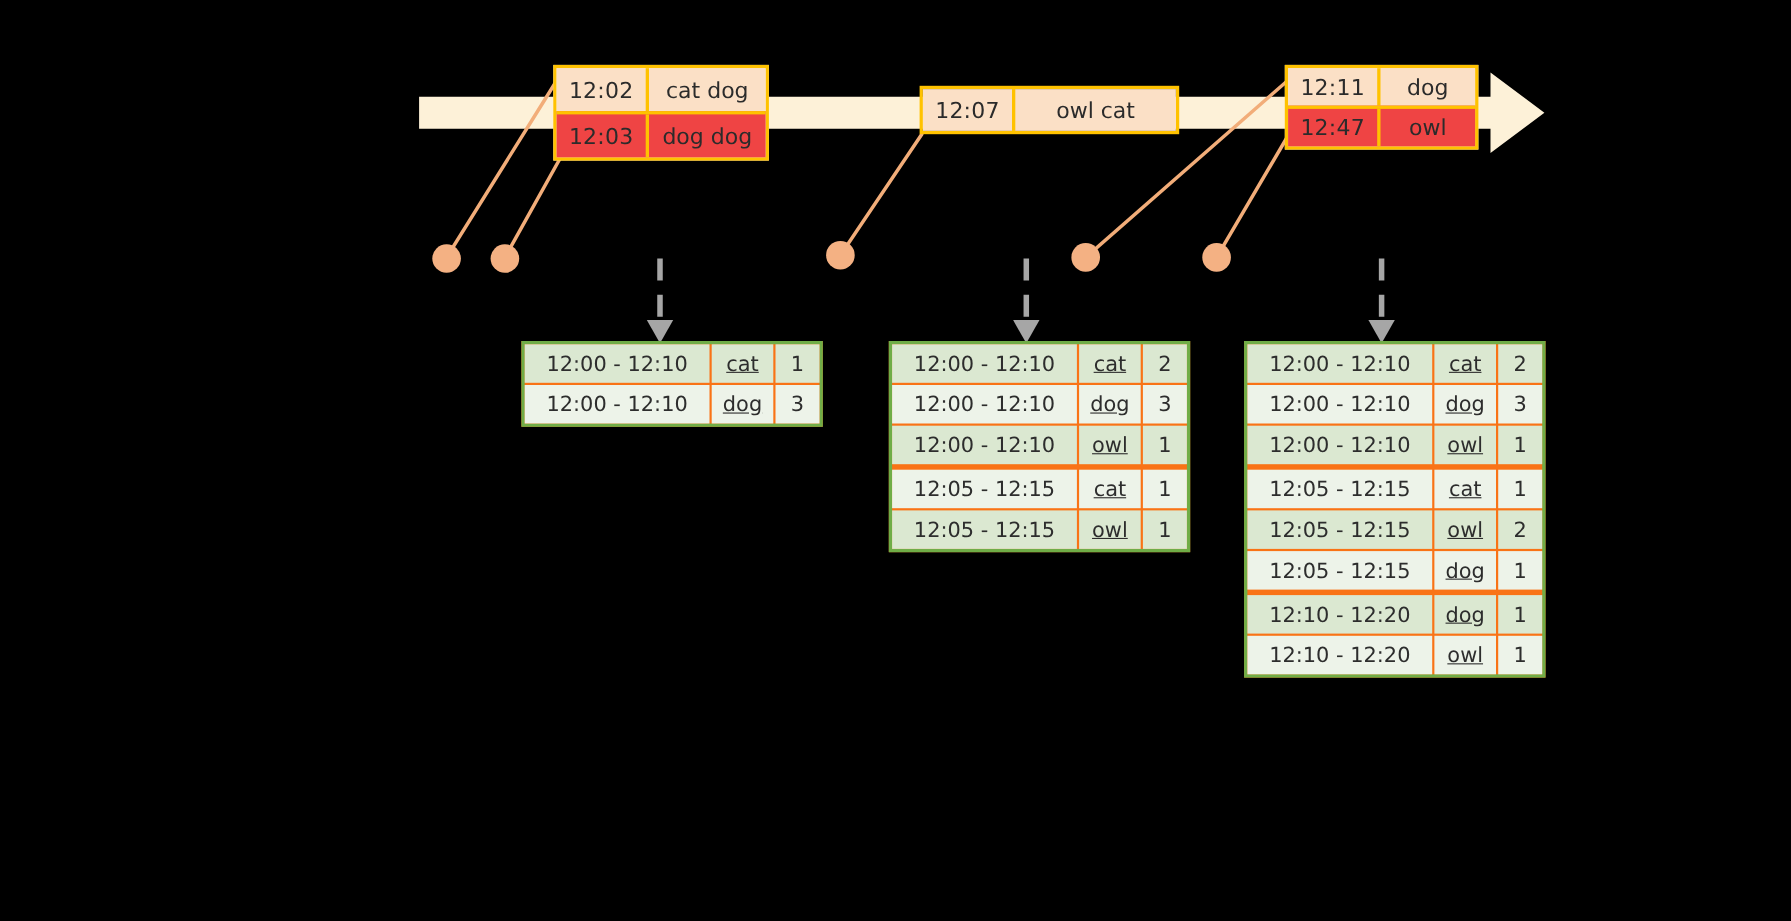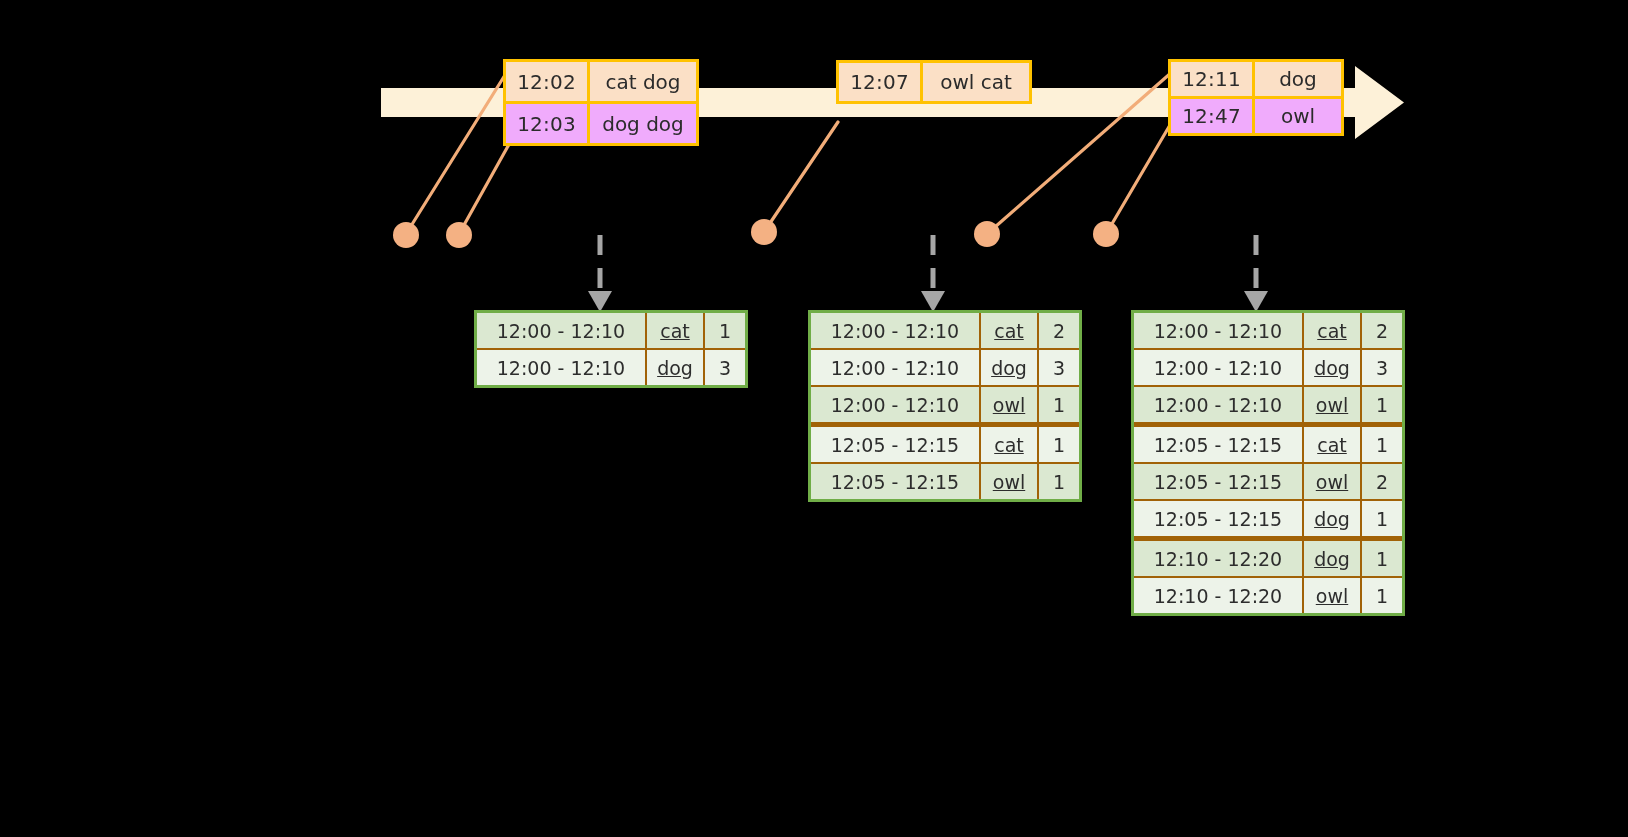--- a/index.html
+++ b/index.html
@@ -38,21 +38,21 @@
     background: #FDEFDD;
     display: flex;
     flex-direction: column;
   }
   .event-row {
     display: flex;
     flex: 1 1 auto;
     box-sizing: border-box;
   }
   .event-row.r0 { background: #FBE0C6; }
-  .event-row.r1 { background: #f0abfc; border-top: 3px solid #FFC200; }
+  .event-row.r1 { background: #ef4444; border-top: 3px solid #FFC200; }
   .event-time {
     width: 84px;
     box-sizing: border-box;
     border-right: 3px solid #FFC200;
     display: flex;
     align-items: center;
     justify-content: center;
     font-size: 20px;
     color: #2b2b2b;
     letter-spacing: 0.2px;
@@ -64,21 +64,21 @@
     justify-content: center;
     font-size: 20px;
     color: #2b2b2b;
   }
 
   
   .res-table {
     position: absolute;
     border: 3px solid #70AD47;
     box-sizing: border-box;
-    background: #a16207;
+    background: #f97316;
     display: flex;
     flex-direction: column;
     gap: 2px;
   }
   .res-row {
     display: flex;
     height: 35px;
     box-sizing: border-box;
     gap: 2px;
   }
@@ -144,21 +144,21 @@
     <div class="event-row r0">
       <span class="event-time">12:02</span>
       <span class="event-words">cat dog</span>
     </div>
     <div class="event-row r1">
       <span class="event-time">12:03</span>
       <span class="event-words">dog dog</span>
     </div>
   </div>
 
-  <div class="event-box" style="left:836px; top:60px; width:196px; height:44px;">
+  <div class="event-box" style="left:836px; top:78px; width:236px; height:44px;">
     <div class="event-row r0">
       <span class="event-time">12:07</span>
       <span class="event-words">owl cat</span>
     </div>
   </div>
 
   <div class="event-box" style="left:1168px; top:59px; width:176px; height:77px;">
     <div class="event-row r0">
       <span class="event-time">12:11</span>
       <span class="event-words">dog</span>

